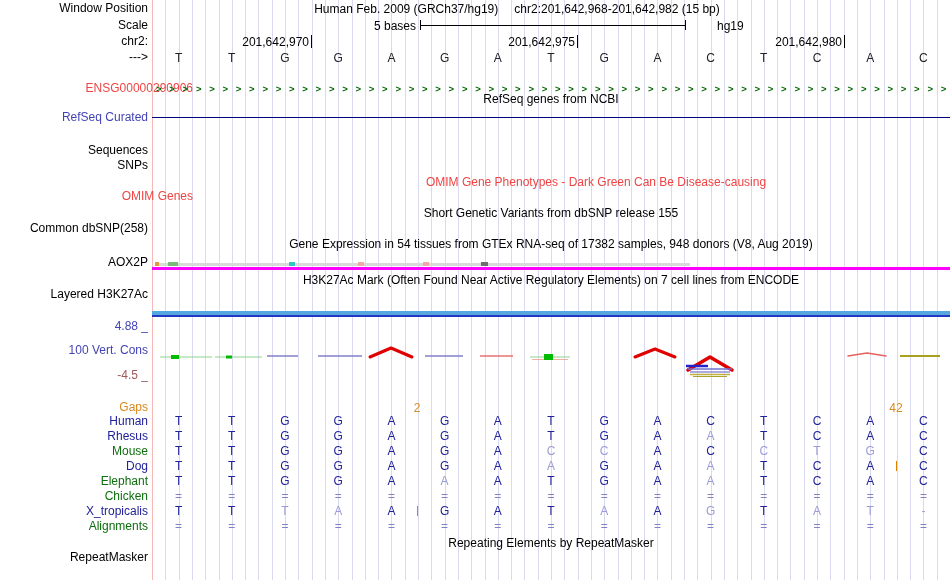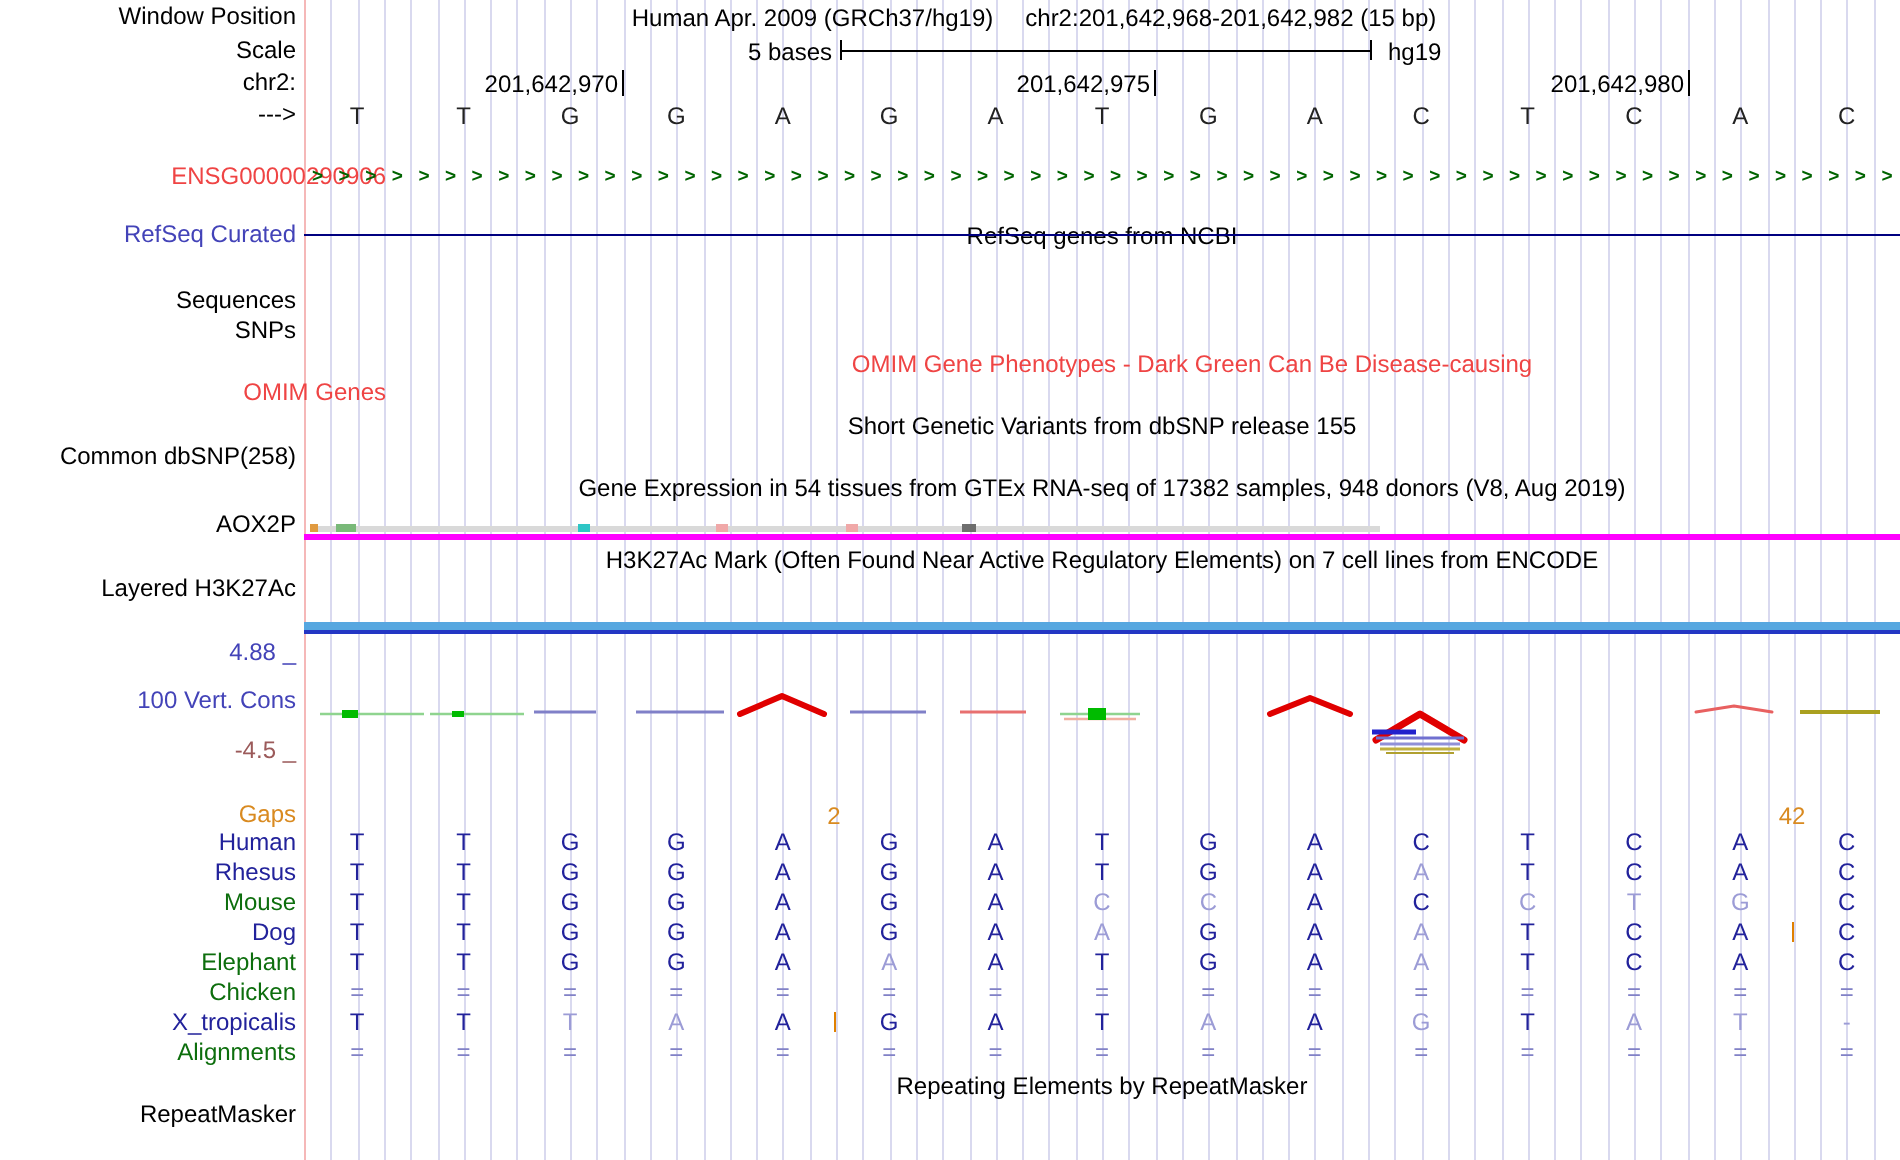--- a/index.html
+++ b/index.html
@@ -22,21 +22,21 @@
   .dgreen{color:#ef4444;margin-left:45px;}
   .maroon{color:#9b5a5a;}
   .orange{color:#d98a20;}
   .navyline{position:absolute;left:152px;width:798px;height:1.5px;background:#000080;top:116.5px;}
   .skybar{position:absolute;left:152px;width:798px;height:4px;background:#56a7e0;top:311px;}
   .skyunder{position:absolute;left:152px;width:798px;height:1.5px;background:#2336c4;top:315.2px;}
   .magbar{position:absolute;left:152px;width:798px;height:3px;top:266.5px;}
   .ruler-line{position:absolute;top:25px;left:420px;width:266px;height:1px;background:#000;}
   .ruler-tick{position:absolute;top:20px;width:1px;height:10px;background:#000;}
   .scale5{position:absolute;top:19px;left:316px;width:100px;text-align:right;font-size:12px;}
-  .hg19{position:absolute;top:19px;left:694px;font-size:12px;}
+  .hg19{position:absolute;top:19px;left:717px;font-size:12px;}
 </style>
 </head>
 <body>
 
 <div id="browser">
 
   <div id="gen-bg">
       <div style="position: absolute; left: 165.3px; top: 0px; width: 1px; height: 580px; background: rgb(217, 217, 239);"></div>
       <div style="position: absolute; left: 178.6px; top: 0px; width: 1px; height: 580px; background: rgb(217, 217, 239);"></div>
       <div style="position: absolute; left: 191.9px; top: 0px; width: 1px; height: 580px; background: rgb(217, 217, 239);"></div>
@@ -98,30 +98,30 @@
       <div style="position: absolute; left: 936.7px; top: 0px; width: 1px; height: 580px; background: rgb(217, 217, 239);"></div>
       <div style="position: absolute; left: 152px; top: 0px; width: 1px; height: 580px; background: rgb(245, 184, 184);"></div>
     </div>
 
   <div class="llabel" style="top:2px">Window Position</div>
   <div class="llabel" style="top:19px">Scale</div>
   <div class="llabel" style="top:35px">chr2:</div>
   <div class="llabel" style="top:51px">---&gt;</div>
 
   <div class="hdr">
-    <span>Human Apr. 2009 (GRCh37/hg19)</span><span class="range">chr2:201,642,968-201,642,982 (15 bp)</span>
+    <span>Human Feb. 2009 (GRCh37/hg19)</span><span class="range">chr2:201,642,968-201,642,982 (15 bp)</span>
   </div>
 
   <div class="scale5">5 bases</div>
   <div class="ruler-line"></div>
   <div class="ruler-tick" style="left:420px"></div>
   <div class="ruler-tick" style="left:685px"></div>
   <div class="hg19">hg19</div>
 
-  <div class="ctext" style="top:112px">RefSeq genes from NCBI</div>
+  <div class="ctext" style="top:93px">RefSeq genes from NCBI</div>
   <div class="ctext dgreen" style="top:176px">OMIM Gene Phenotypes - Dark Green Can Be Disease-causing</div>
   <div class="ctext" style="top:207px">Short Genetic Variants from dbSNP release 155</div>
   <div class="ctext" style="top:238px">Gene Expression in 54 tissues from GTEx RNA-seq of 17382 samples, 948 donors (V8, Aug 2019)</div>
   <div class="ctext" style="top:274px">H3K27Ac Mark (Often Found Near Active Regulatory Elements) on 7 cell lines from ENCODE</div>
   <div class="ctext" style="top:537px">Repeating Elements by RepeatMasker</div>
 
   <div class="llabel dgreen" style="top:82px">ENSG00000290906</div>
   <div class="llabel blue" style="top:111px">RefSeq Curated</div>
   <div class="llabel" style="top:144px">Sequences</div>
   <div class="llabel" style="top:159px">SNPs</div>

